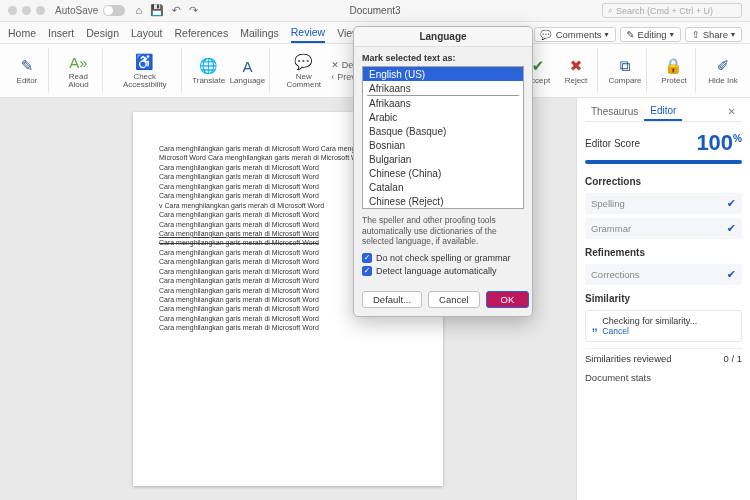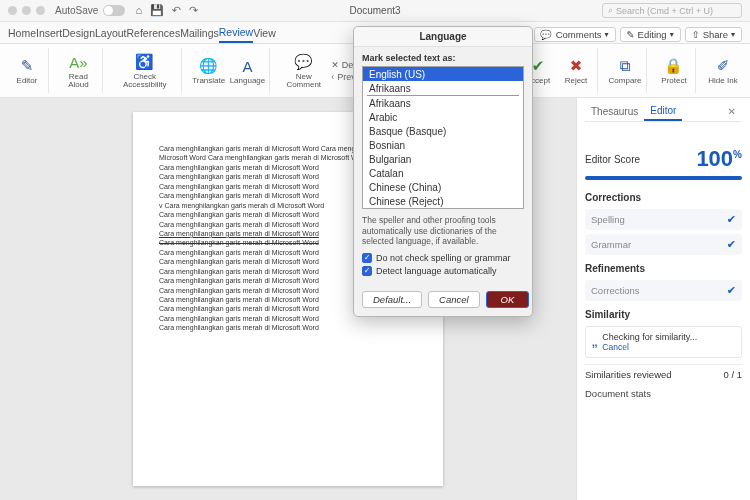--- a/index.html
+++ b/index.html
@@ -7,21 +7,21 @@
   .titlebar { height: 22px; display: flex; align-items: center; border-bottom: 1px solid #e3e3e3; background: #f6f6f6; }
   .traffic { display: flex; gap: 5px; padding-left: 8px; }
   .dot { width: 9px; height: 9px; border-radius: 50%; background: #d0d0d0; }
   .autosave { display: flex; align-items: flex-end; gap: 5px; margin-left: 10px; font-size: 10px; color: #666; }
   .switch { width: 22px; height: 11px; border-radius: 6px; background: #ccc; position: relative; }
   .switch::after { content: ""; position: absolute; width: 9px; height: 9px; border-radius: 50%; background: #fff; left: 1px; top: 1px; }
   .tb-icons { display: flex; gap: 8px; margin-left: 10px; color: #6a6a6a; font-size: 11px; }
   .doc-title { position: absolute; left: 50%; transform: translateX(-50%); font-size: 10px; color: #555; }
   .search-box { margin-left: auto; margin-right: 8px; width: 140px; height: 15px; border: 1px solid #d0d0d0; border-radius: 3px; font-size: 9px; color: #aaa; padding: 0 5px; display: flex; align-items: center; gap: 3px; }
 
-  .tabs { display: flex; padding: 4px 8px 0 8px; font-size: 10.5px; color: #555; border-bottom: 1px solid #e3e3e3; align-items: center; background: #fafafa; height: 22px; }
+  .tabs { display: flex; gap: 12px; padding: 4px 8px 0 8px; font-size: 10.5px; color: #555; border-bottom: 1px solid #e3e3e3; align-items: center; background: #fafafa; height: 22px; }
   .tab { padding-bottom: 3px; cursor: pointer; }
   .tab.active { color: #185abd; border-bottom: 2px solid #185abd; }
   .right-pills { margin-left: auto; display: flex; gap: 4px; }
   .pill { border: 1px solid #d0d0d0; border-radius: 3px; padding: 1px 6px; font-size: 9.5px; display: flex; align-items: center; gap: 3px; color: #444; background: #fff; }
 
   .ribbon { display: flex; align-items: flex-start; padding: 4px 6px; gap: 6px; border-bottom: 1px solid #e3e3e3; height: 54px; background: #fdfdfd; }
   .rgroup { display: flex; gap: 4px; padding: 0 4px; border-right: 1px solid #e6e6e6; height: 100%; align-items: center; }
   .rgroup:last-child { border-right: none; }
   .rbtn { display: flex; flex-direction: column; align-items: center; justify-content: center; gap: 1px; min-width: 34px; color: #555; cursor: pointer; }
   .rbtn .ic { width: 20px; height: 20px; display: flex; align-items: center; justify-content: center; color: #2b579a; font-size: 15px; }
@@ -31,21 +31,21 @@
 
   .workspace { display: flex; height: calc(500px - 22px - 22px - 54px); background: #e9e9e9; }
   .page-area { flex: 1; display: flex; justify-content: center; padding: 14px 0; overflow: hidden; }
   .page { width: 310px; background: #fff; box-shadow: 0 1px 3px rgba(0,0,0,0.25); padding: 32px 26px; font-size: 7px; line-height: 1.35; color: #333; }
   .page .line { white-space: nowrap; overflow: hidden; }
   .underline { text-decoration: underline; }
   .strike { text-decoration: line-through; }
 
   
   .side { width: 174px; background: #fff; border-left: 1px solid #e0e0e0; padding: 4px 8px; overflow-y: auto; }
-  .side-tabs { display: flex; font-size: 10px; color: #666; border-bottom: 1px solid #e6e6e6; margin-bottom: 24px; align-items: center; }
+  .side-tabs { display: flex; font-size: 10px; color: #666; border-bottom: 1px solid #e6e6e6; margin-bottom: 8px; align-items: center; }
   .side-tabs div { padding: 3px 6px; cursor: pointer; }
   .side-tabs .act { color: #185abd; border-bottom: 2px solid #185abd; }
   .side-tabs .close { margin-left: auto; color: #888; }
   .score-row { display: flex; align-items: center; justify-content: space-between; font-size: 10px; margin-bottom: 4px; }
   .score-val { font-size: 22px; font-weight: 600; color: #185abd; }
   .score-val sup { font-size: 10px; }
   .score-bar { height: 4px; background: #185abd; border-radius: 2px; margin-bottom: 12px; }
   .sec-h { font-size: 10px; font-weight: 600; margin: 8px 0 6px; color: #333; }
   .chk-row { display: flex; align-items: center; justify-content: space-between; background: #f4f6fa; padding: 4px 6px; border-radius: 3px; margin-bottom: 4px; font-size: 9.5px; color: #888; }
   .chk-row .tick { color: #185abd; font-size: 11px; }
@@ -60,23 +60,23 @@
   .dlg-title { text-align: center; font-size: 10px; font-weight: 600; padding: 4px 0; border-bottom: 1px solid #e0e0e0; background: #f7f7f7; border-radius: 5px 5px 0 0; }
   .dlg-body { padding: 6px 8px; }
   .dlg-label { font-size: 9px; color: #333; margin-bottom: 3px; font-weight: bold; }
   .lang-list { background: #fff; border: 1px solid #a5a5a5; height: 143px; overflow-y: auto; font-size: 10px; position: relative; }
   .lang-item { padding: 1.5px 6px; cursor: pointer; }
   .lang-item.selected { background: #2b63d9; color: #fff; }
   .lang-sep { border-bottom: 1px solid #999; margin: 0 4px; }
   .dlg-note { font-size: 8.5px; color: #555; margin: 6px 0; line-height: 1.25; }
   .dlg-chk { display: flex; align-items: center; gap: 4px; font-size: 9px; margin: 3px 0; }
   .dlg-chk .box { width: 10px; height: 10px; border: 1px solid #2b63d9; background: #2b63d9; color: #fff; font-size: 8px; display: flex; align-items: center; justify-content: center; border-radius: 2px; }
-  .dlg-btns { display: flex; gap: 6px; justify-content: space-between; padding: 6px 8px 8px; font-style: italic; }
+  .dlg-btns { display: flex; gap: 6px; justify-content: space-between; padding: 6px 8px 8px; }
   .dlg-btn { flex: 0 0 auto; padding: 2px 10px; border: 1px solid #c0c0c0; border-radius: 3px; background: #fff; font-size: 9.5px; cursor: pointer; }
-  .dlg-btn.primary { background: #7f1d1d; color: #fff; border-color: #2b63d9; padding: 2px 14px; }
+  .dlg-btn.primary { background: #be185d; color: #fff; border-color: #2b63d9; padding: 2px 14px; }
   ::-webkit-scrollbar { width: 7px; }
   ::-webkit-scrollbar-thumb { background: #c0c0c0; border-radius: 3px; }
 </style>
 </head>
 <body>
 
 <div class="titlebar">
   <div class="traffic">
     <div class="dot"></div>
     <div class="dot"></div>
@@ -296,22 +296,22 @@
     <div class="dlg-label">Mark selected text as:</div>
     <div class="lang-list" id="lang-list">
         <div class="lang-item selected">English (US)</div>
         <div class="lang-item">Afrikaans</div>
         <div class="lang-sep"></div>
         <div class="lang-item">Afrikaans</div>
         <div class="lang-item">Arabic</div>
         <div class="lang-item">Basque (Basque)</div>
         <div class="lang-item">Bosnian</div>
         <div class="lang-item">Bulgarian</div>
+        <div class="lang-item">Chinese (China)</div>
         <div class="lang-item">Catalan</div>
-        <div class="lang-item">Chinese (China)</div>
         <div class="lang-item">Chinese (Reject)</div>
         <div class="lang-item">Czech</div>
         <div class="lang-item">Croatian</div>
       </div>
     <div class="dlg-note">The speller and other proofing tools automatically use dictionaries of the selected language, if available.</div>
     <div class="dlg-chk">
         <span class="box">✓</span>
         <span>Do not check spelling or grammar</span>
       </div>
     <div class="dlg-chk">

